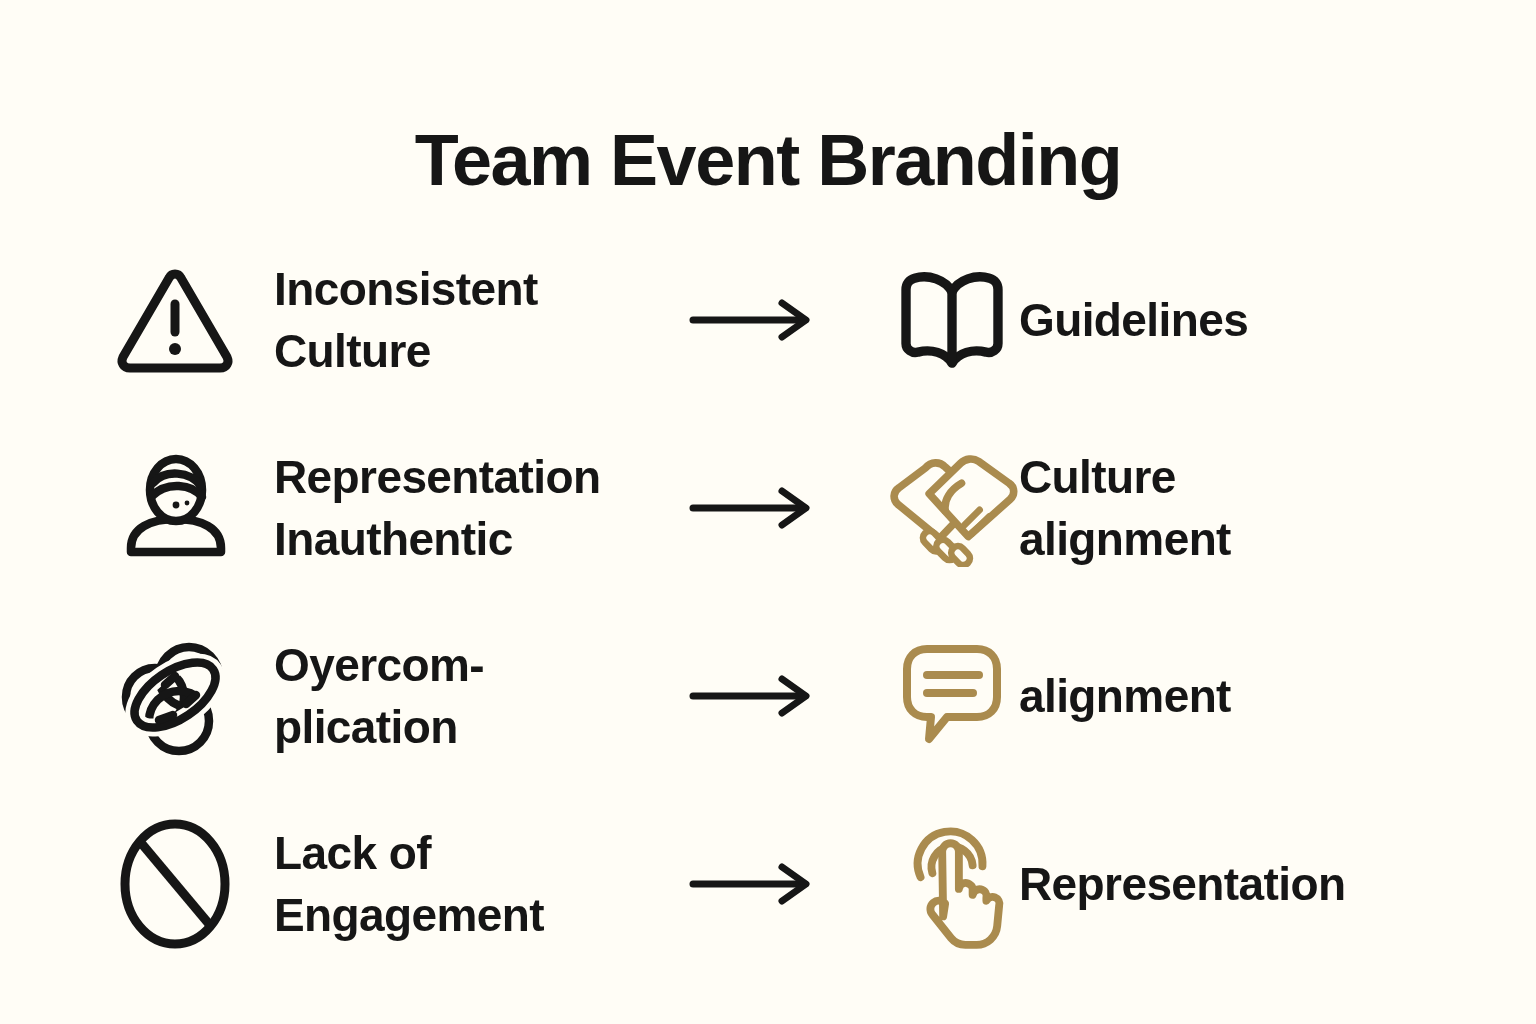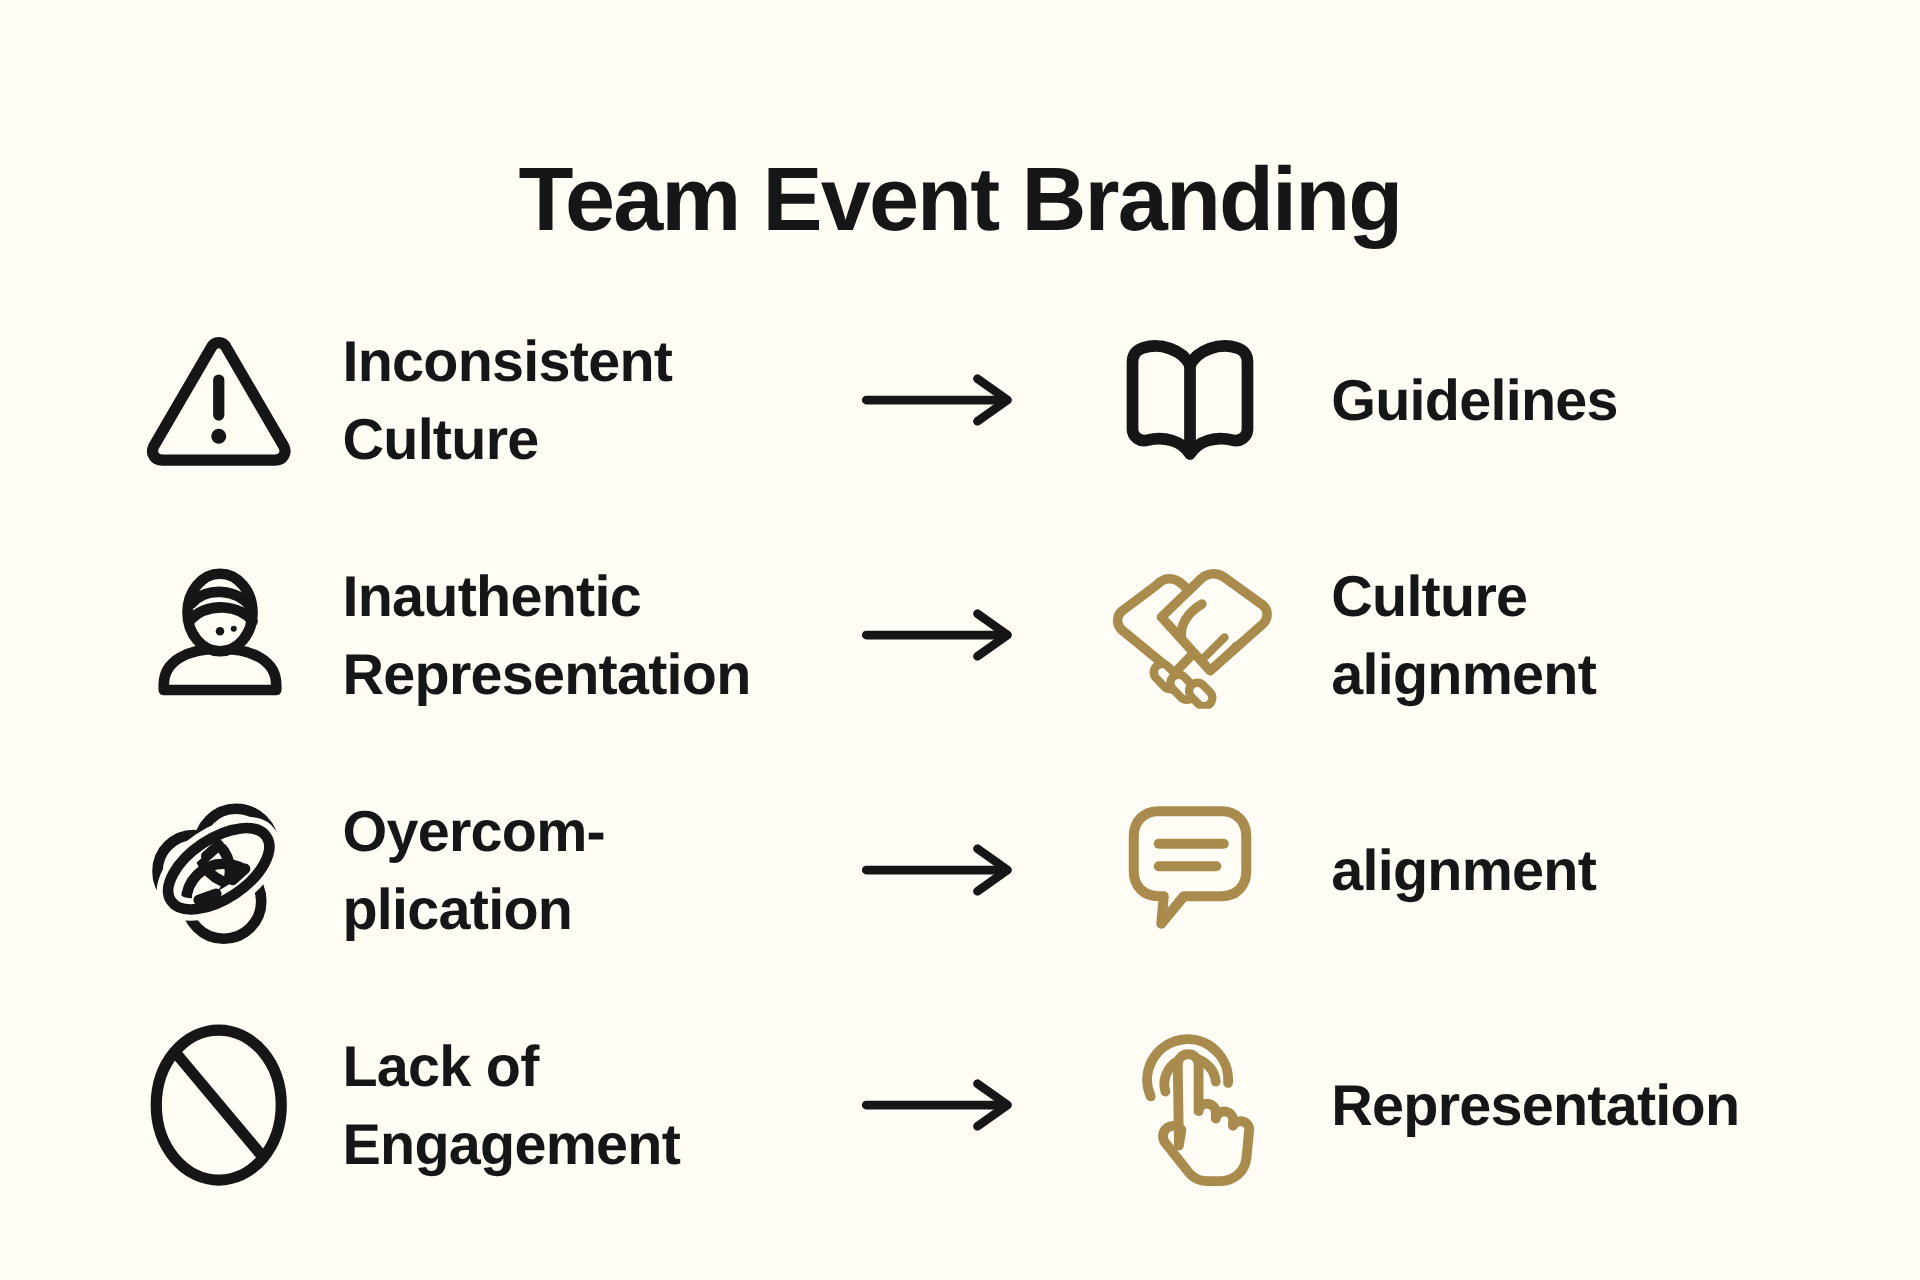--- a/index.html
+++ b/index.html
@@ -17,21 +17,21 @@
     letter-spacing:-1.5px; line-height:1; color:var(--ink);
   }
   .rows { position:absolute; top:226px; left:0; width:100%; }
   .row { display:flex; align-items:center; height:188px; padding-left:112px; }
   .p-icon { width:126px; flex:none; display:flex; justify-content:center; align-items:center; }
   .p-label { margin-left:36px; width:415px; flex:none; }
   .label { font-size:46px; line-height:62px; font-weight:700; letter-spacing:-0.6px; color:var(--ink); }
   .label span { display:block; }
   .arrow-cell { width:128px; flex:none; display:flex; align-items:center; }
   .s-icon { margin-left:68px; width:134px; flex:none; display:flex; justify-content:center; align-items:center; }
-  .s-label { margin-left:46px; flex:none; }
+  .s-label { flex:none; }
   svg.ink { color:var(--ink); }
   svg.gold { color:var(--gold); }
 </style>
 </head>
 <body>
 
 <div class="page">
 
   <h1 class="title">Team Event Branding</h1>
 
@@ -79,22 +79,22 @@
             <path d="M16 104 L16 100 C16 80 36 71 61 71 C86 71 106 80 106 100 L106 104 Z"></path>
             <ellipse cx="61" cy="42" rx="26" ry="31" fill="var(--bg)"></ellipse>
             <path d="M38 35 C50 21 75 23 86 38"></path>
             <path d="M37 48 C52 33 77 36 87 49"></path>
           </g>
           <circle cx="61" cy="57" r="3.4" fill="currentColor"></circle>
           <circle cx="72" cy="55" r="2.4" fill="currentColor"></circle>
         </svg>
       </div>
       <div class="p-label label">
+        <span>Representation</span>
         <span>Inauthentic</span>
-        <span>Representation</span>
       </div>
       <div class="arrow-cell">
         <svg width="126" height="44" viewBox="0 0 126 44">
           <g fill="none" stroke="var(--ink)" stroke-width="7" stroke-linecap="round" stroke-linejoin="round">
             <path d="M4 22 H112"></path>
               <path d="M93 5 L117 22 L93 39"></path>
           </g>
         </svg>
       </div>
       <div class="s-icon">

